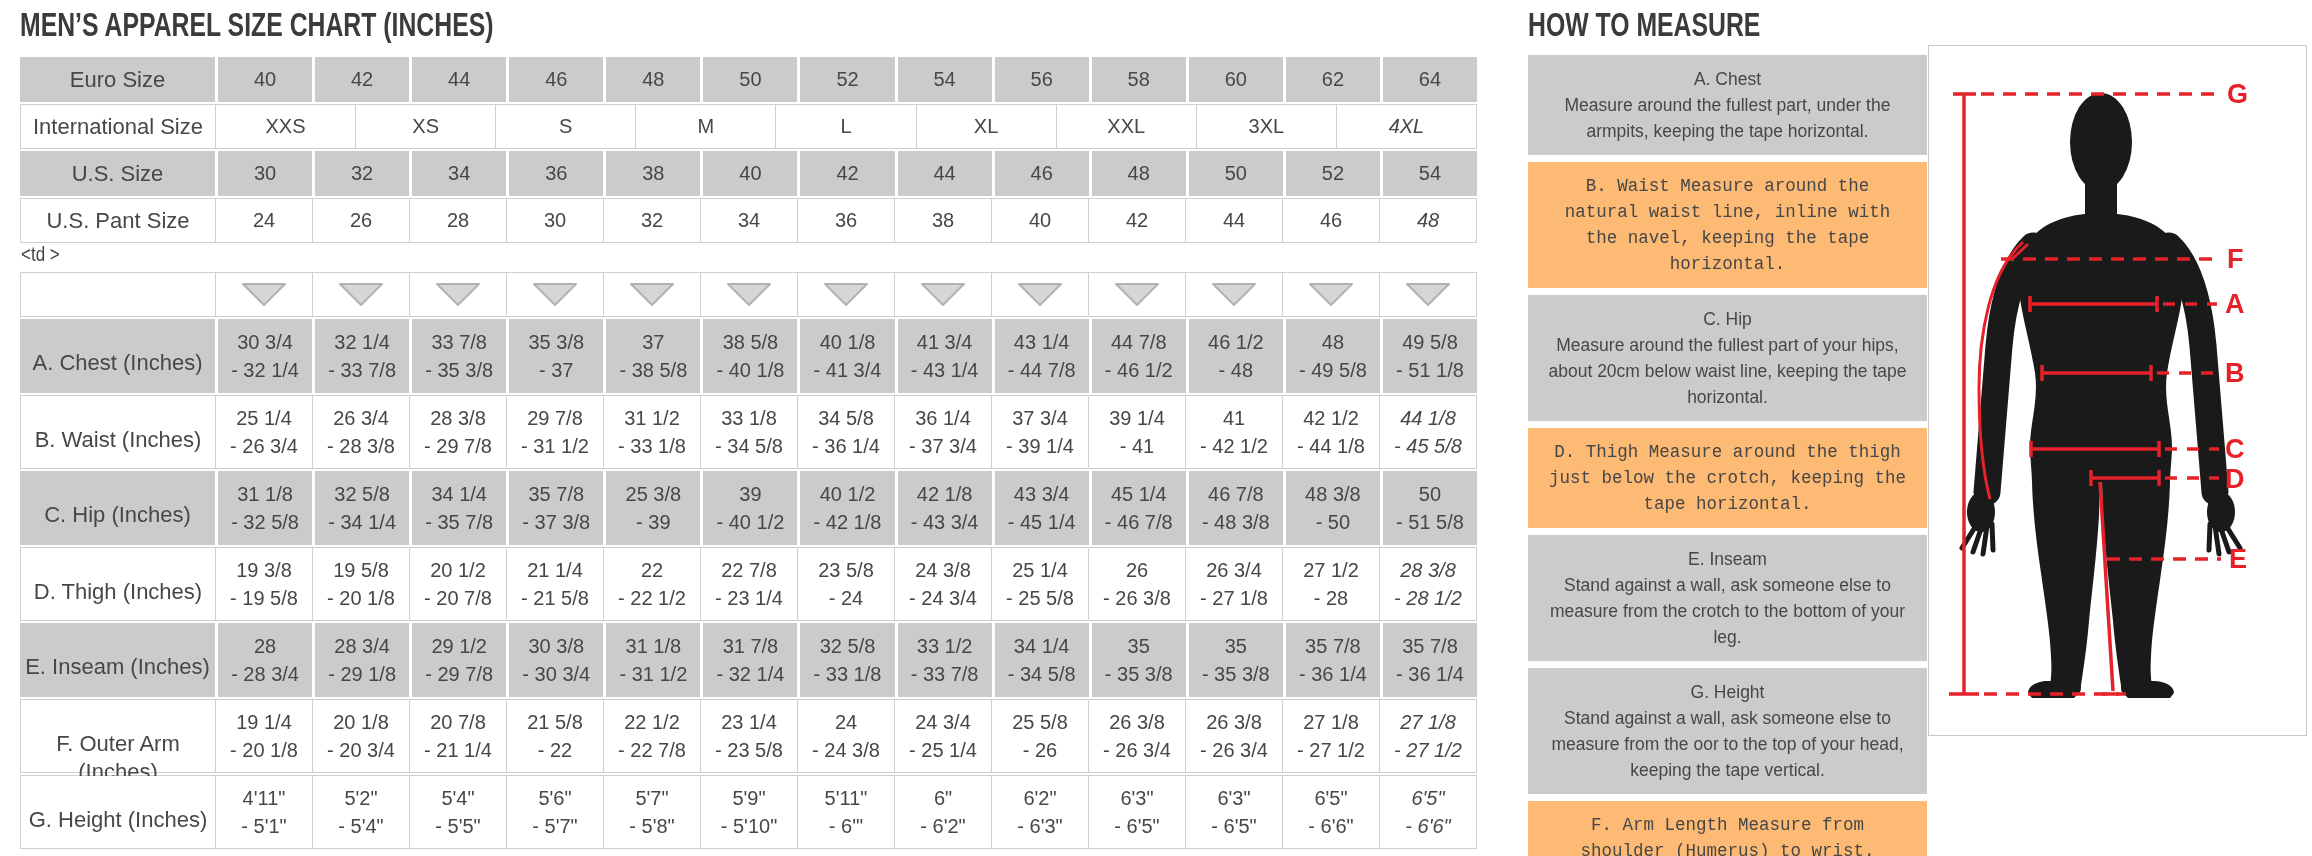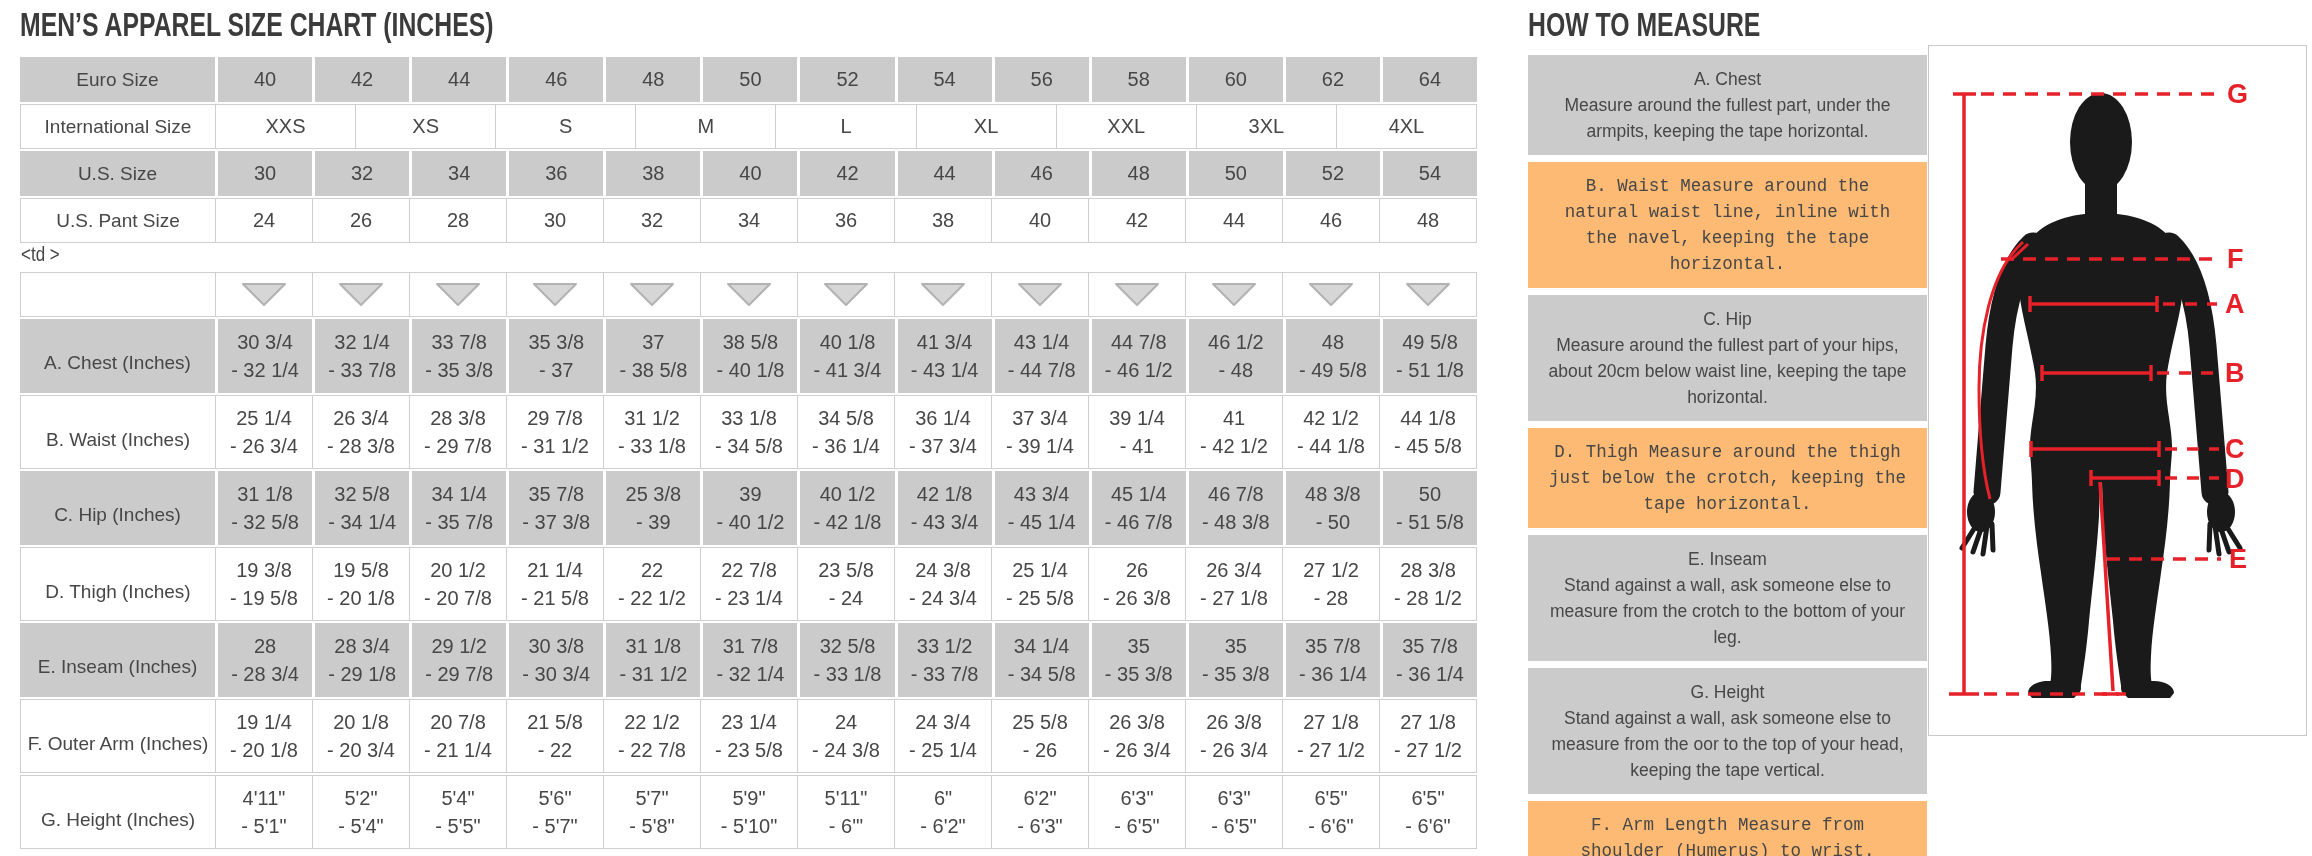--- a/index.html
+++ b/index.html
@@ -17,27 +17,27 @@
   
   .tbl { position: absolute; left: 20px; width: 1457px; }
   #size-table { top: 57px; }
   #measure-table { top: 272px; }
 
   .trow { display: flex; height: 45px; margin-bottom: 2px; }
   .trow.gray { column-gap: 3px; }
   .trow.gray .cell { background: #cbcbcb; }
   .trow.white { border: 1px solid #cfcfcf; background: #fca5a5; }
   .trow.white .cell { border-right: 1px solid #cfcfcf; background: #fff; }
-  .trow.white .cell:last-child { border-right: none; }
+  .trow.white .cell:last-child { border-right: none; font-style: italic; }
 
   .cell {
     flex: 1 1 0; display: flex; align-items: center; justify-content: center;
     font-size: 20px; color: #474747; text-align: center; min-width: 0;
   }
-  .cell.label { flex: 0 0 195px; font-size: 19px; }
+  .cell.label { flex: 0 0 195px; font-size: 22px; }
 
   
   .mrow { height: 74px; }
   .mrow .cell { flex-direction: column; justify-content: center; line-height: 28px; }
   .mrow .cell.label { flex-direction: row; align-items: flex-start; padding-top: 30px; }
 
   .artifact {
     position: absolute; left: 21px; top: 243px; font-size: 20px; color: #444;
     transform: scaleX(0.85); transform-origin: 0 50%; white-space: nowrap;
   }

